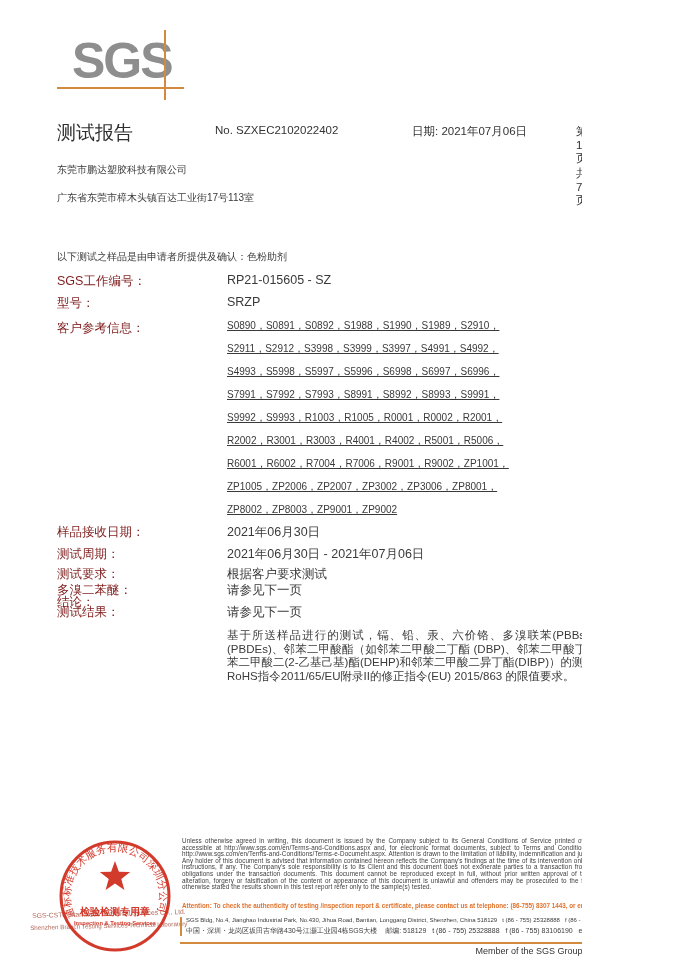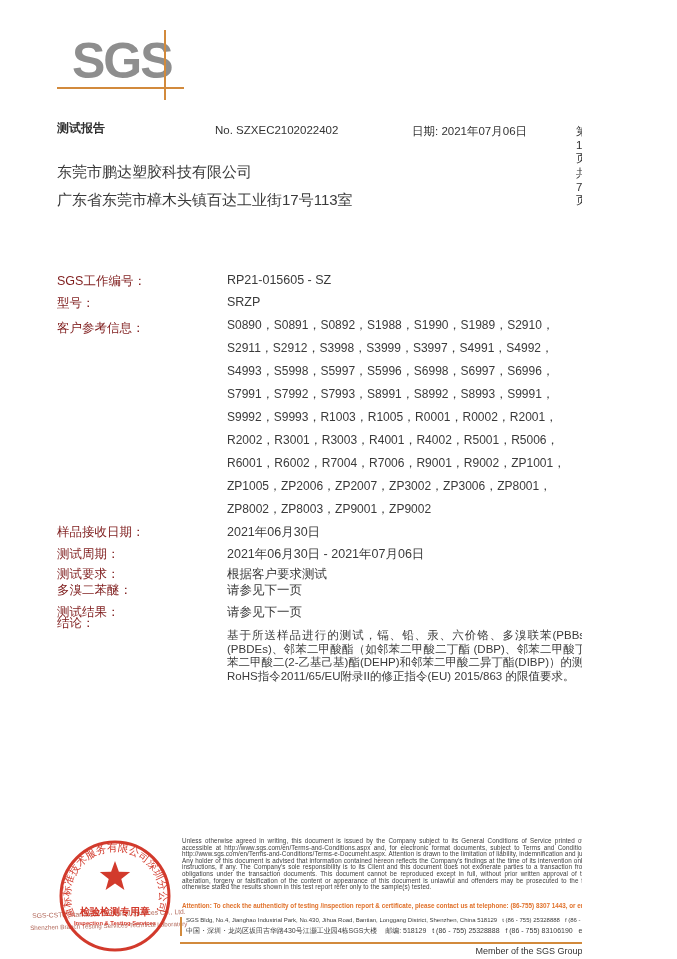--- a/index.html
+++ b/index.html
@@ -6,27 +6,27 @@
   .page{
     position:relative;width:582px;height:959px;background:#ffffff;
     font-family:"Liberation Sans","DejaVu Sans",sans-serif;
     color:#3a3a3a;overflow:hidden;
   }
   .abs{position:absolute;}
   
   .logo-text{font-size:50px;font-weight:bold;color:#8e8e8e;letter-spacing:-2px;line-height:1;}
   .logo-hline{background:#d28a3c;height:2px;width:127px;}
   .logo-vline{background:#d28a3c;width:2px;height:70px;}
-  .report-title{font-size:12px;font-weight:bold;color:#2e2e2e;}
+  .report-title{font-size:19px;font-weight:normal;color:#2e2e2e;}
   .hdr-meta{font-size:11.5px;color:#333;}
   
-  .body-txt{font-size:15px;color:#3a3a3a;}
+  .body-txt{font-size:10px;color:#3a3a3a;}
   .field-label{font-size:12.5px;color:#7f1d1d;white-space:nowrap;}
   .field-value{font-size:12.5px;color:#3a3a3a;}
-  .ref-list{white-space:pre-line;line-height:23px;font-size:12px;}
+  .ref-list{white-space:pre-line;line-height:23px;font-size:10px;text-decoration:underline;}
   .conclusion{width:437px;font-size:11.5px;line-height:13.6px;text-align:justify;}
   
   .legal{width:494px;font-size:6.3px;line-height:6.6px;text-align:justify;color:#3c3c3c;letter-spacing:0.1px;}
   .attention{width:494px;font-size:6.3px;line-height:7px;font-weight:bold;color:#e0722c;}
   .addr-block{width:492px;border-left:2px solid #d28a3c;padding-left:4px;}
   .addr-en{font-size:6px;color:#3c3c3c;white-space:pre;overflow:hidden;}
   .addr-cn{font-size:7px;color:#3c3c3c;white-space:pre;overflow:hidden;margin-top:3px;}
   .foot-rule{background:#d28a3c;height:2px;width:497px;}
   .member{font-size:9px;color:#333;width:220px;text-align:center;}
   .stamp-company{color:#b2695b;transform:rotate(-1.5deg);transform-origin:left top;white-space:nowrap;}
@@ -43,20 +43,21 @@
   <div class="abs logo-vline" style="left:164px;top:30px;"></div>
 
   <div class="abs report-title" style="left:57px;top:120px;">测试报告</div>
   <div class="abs hdr-meta" style="left:215px;top:124px;">No. SZXEC2102022402</div>
   <div class="abs hdr-meta" style="left:412px;top:124px;">日期: 2021年07月06日</div>
   <div class="abs hdr-meta" style="left:576px;top:124px;">第1页,共7页</div>
 
   <div class="abs body-txt" style="left:57px;top:163px;">东莞市鹏达塑胶科技有限公司</div>
   <div class="abs body-txt" style="left:57px;top:191px;">广东省东莞市樟木头镇百达工业街17号113室</div>
 
+  <div class="abs body-txt" style="left:57px;top:250px;">以下测试之样品是由申请者所提供及确认：色粉助剂</div>
 
   <div class="abs field-label" style="left:57px;top:273px;">SGS工作编号：</div>
   <div class="abs field-value" style="left:227px;top:273px;">RP21-015605 - SZ</div>
 
   <div class="abs field-label" style="left:57px;top:295px;">型号：</div>
   <div class="abs field-value" style="left:227px;top:295px;">SRZP</div>
 
   <div class="abs field-label" style="left:57px;top:320px;">客户参考信息：</div>
   <div class="abs field-value ref-list" style="left:227px;top:314px;">S0890，S0891，S0892，S1988，S1990，S1989，S2910，
 S2911，S2912，S3998，S3999，S3997，S4991，S4992，
@@ -76,21 +77,21 @@
 
   <div class="abs field-label" style="left:57px;top:566px;">测试要求：</div>
   <div class="abs field-value" style="left:227px;top:566px;">根据客户要求测试</div>
 
   <div class="abs field-label" style="left:57px;top:582px;">多溴二苯醚：</div>
   <div class="abs field-value" style="left:227px;top:582px;">请参见下一页</div>
 
   <div class="abs field-label" style="left:57px;top:604px;">测试结果：</div>
   <div class="abs field-value" style="left:227px;top:604px;">请参见下一页</div>
 
-  <div class="abs field-label" style="left:57px;top:615px;">结论：</div>
+  <div class="abs field-label" style="left:57px;top:594px;">结论：</div>
   <div class="abs field-value conclusion" style="left:227px;top:629px;">基于所送样品进行的测试，镉、铅、汞、六价铬、多溴联苯(PBBs)、多溴二苯醚(PBDEs)、邻苯二甲酸酯（如邻苯二甲酸二丁酯 (DBP)、邻苯二甲酸丁苄酯(BBP)、邻苯二甲酸二(2-乙基己基)酯(DEHP)和邻苯二甲酸二异丁酯(DIBP)）的测试结果符合欧盟RoHS指令2011/65/EU附录II的修正指令(EU) 2015/863 的限值要求。</div>
 
   <div class="abs stamp-company sc1" style="left:32px;top:912px;">SGS-CSTC Standards Technical Services Co., Ltd.</div>
   <div class="abs stamp-company sc2" style="left:30px;top:924px;">Shenzhen Branch Testing Services Technical Laboratory</div>
 
   <svg class="abs" style="left:47px;top:828px;" width="136" height="136" viewBox="0 0 136 136">
     <g opacity="0.92">
       <circle cx="68" cy="68" r="54" fill="none" stroke="#cf2a1b" stroke-width="3"></circle>
       <path id="ringPath" d="M 29 90.5 A 45 45 0 1 1 107 90.5" fill="none"></path>
       <text font-size="10.5" fill="#cf2a1b">

